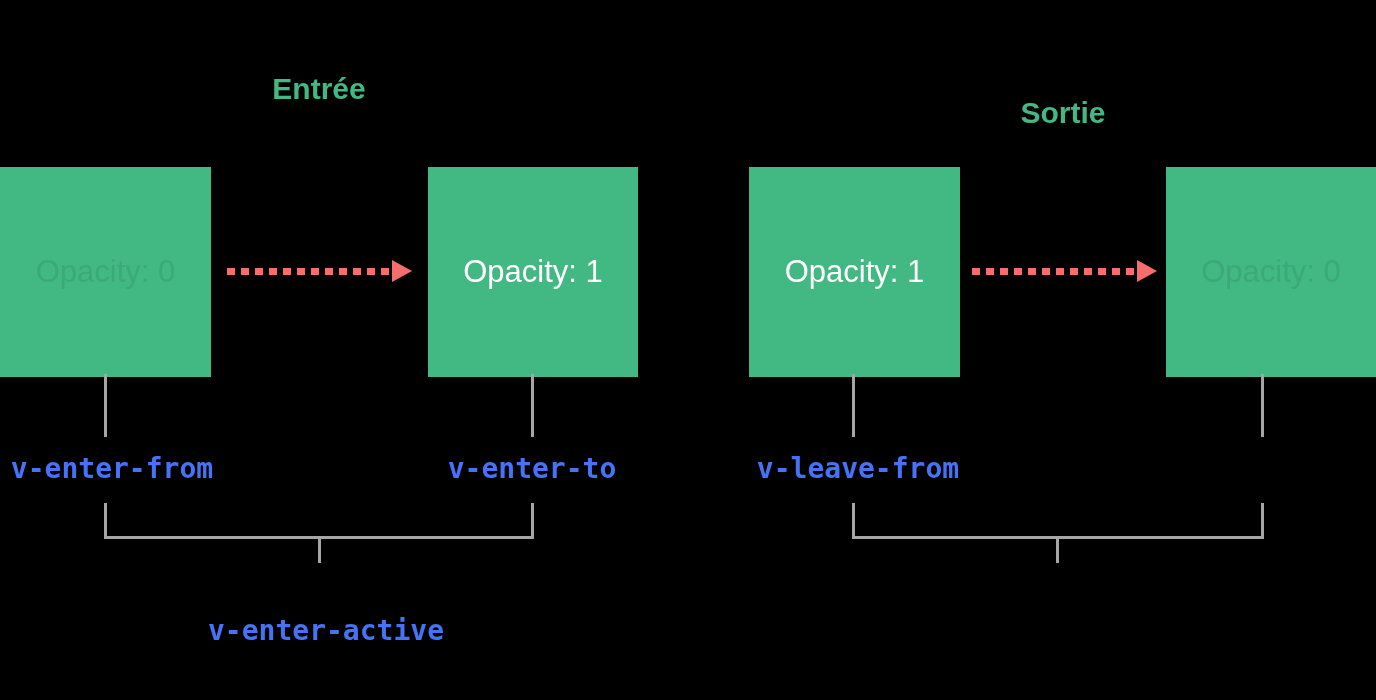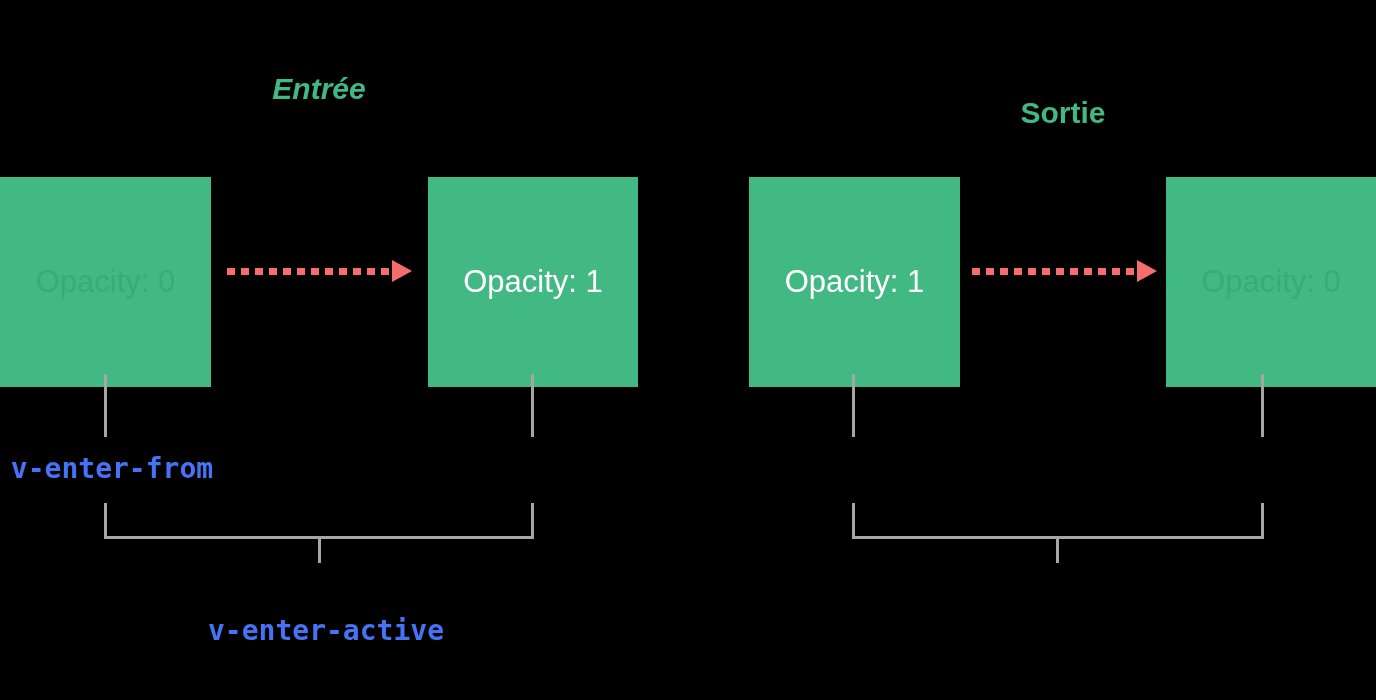--- a/index.html
+++ b/index.html
@@ -23,26 +23,26 @@
   }
   .group-title {
     position: absolute;
     top: 72px;
     transform: translateX(-50%);
     font-size: 30px;
     font-weight: 800;
     color: var(--green);
     white-space: nowrap;
   }
-  #title-enter { left: 319px; font-style: italic; }
+  #title-enter { left: 319px; }
   #title-leave { left: 1063px; margin-top: 24px; }
 
   .box {
     position: absolute;
-    top: 177px;
+    top: 167px;
     width: 211px;
     height: 210px;
     background: var(--green);
     display: flex;
     align-items: center;
     justify-content: center;
   }
   .box-label {
     font-size: 31px;
     font-weight: 500;
@@ -148,20 +148,22 @@
   <div class="arrow-head" id="arrow-enter-head"></div>
   <div class="arrow-dashes" id="arrow-leave-dashes"></div>
   <div class="arrow-head" id="arrow-leave-head"></div>
 
   <div class="vline box-stem" id="stem-enter-from"></div>
   <div class="vline box-stem" id="stem-enter-to"></div>
   <div class="vline box-stem" id="stem-leave-from"></div>
   <div class="vline box-stem" id="stem-leave-to"></div>
 
   <div class="class-label row-classes" id="label-enter-from">v-enter-from</div>
+  <div class="class-label row-classes" id="label-enter-to">v-enter-to</div>
+  <div class="class-label row-classes" id="label-leave-from">v-leave-from</div>
 
   <div class="vline bracket-tick" id="bracket-enter-left"></div>
   <div class="vline bracket-tick" id="bracket-enter-right"></div>
   <div class="hline bracket-bar" id="bracket-enter-bar"></div>
   <div class="vline bracket-stem" id="bracket-enter-stem"></div>
 
   <div class="vline bracket-tick" id="bracket-leave-left"></div>
   <div class="vline bracket-tick" id="bracket-leave-right"></div>
   <div class="hline bracket-bar" id="bracket-leave-bar"></div>
   <div class="vline bracket-stem" id="bracket-leave-stem"></div>

